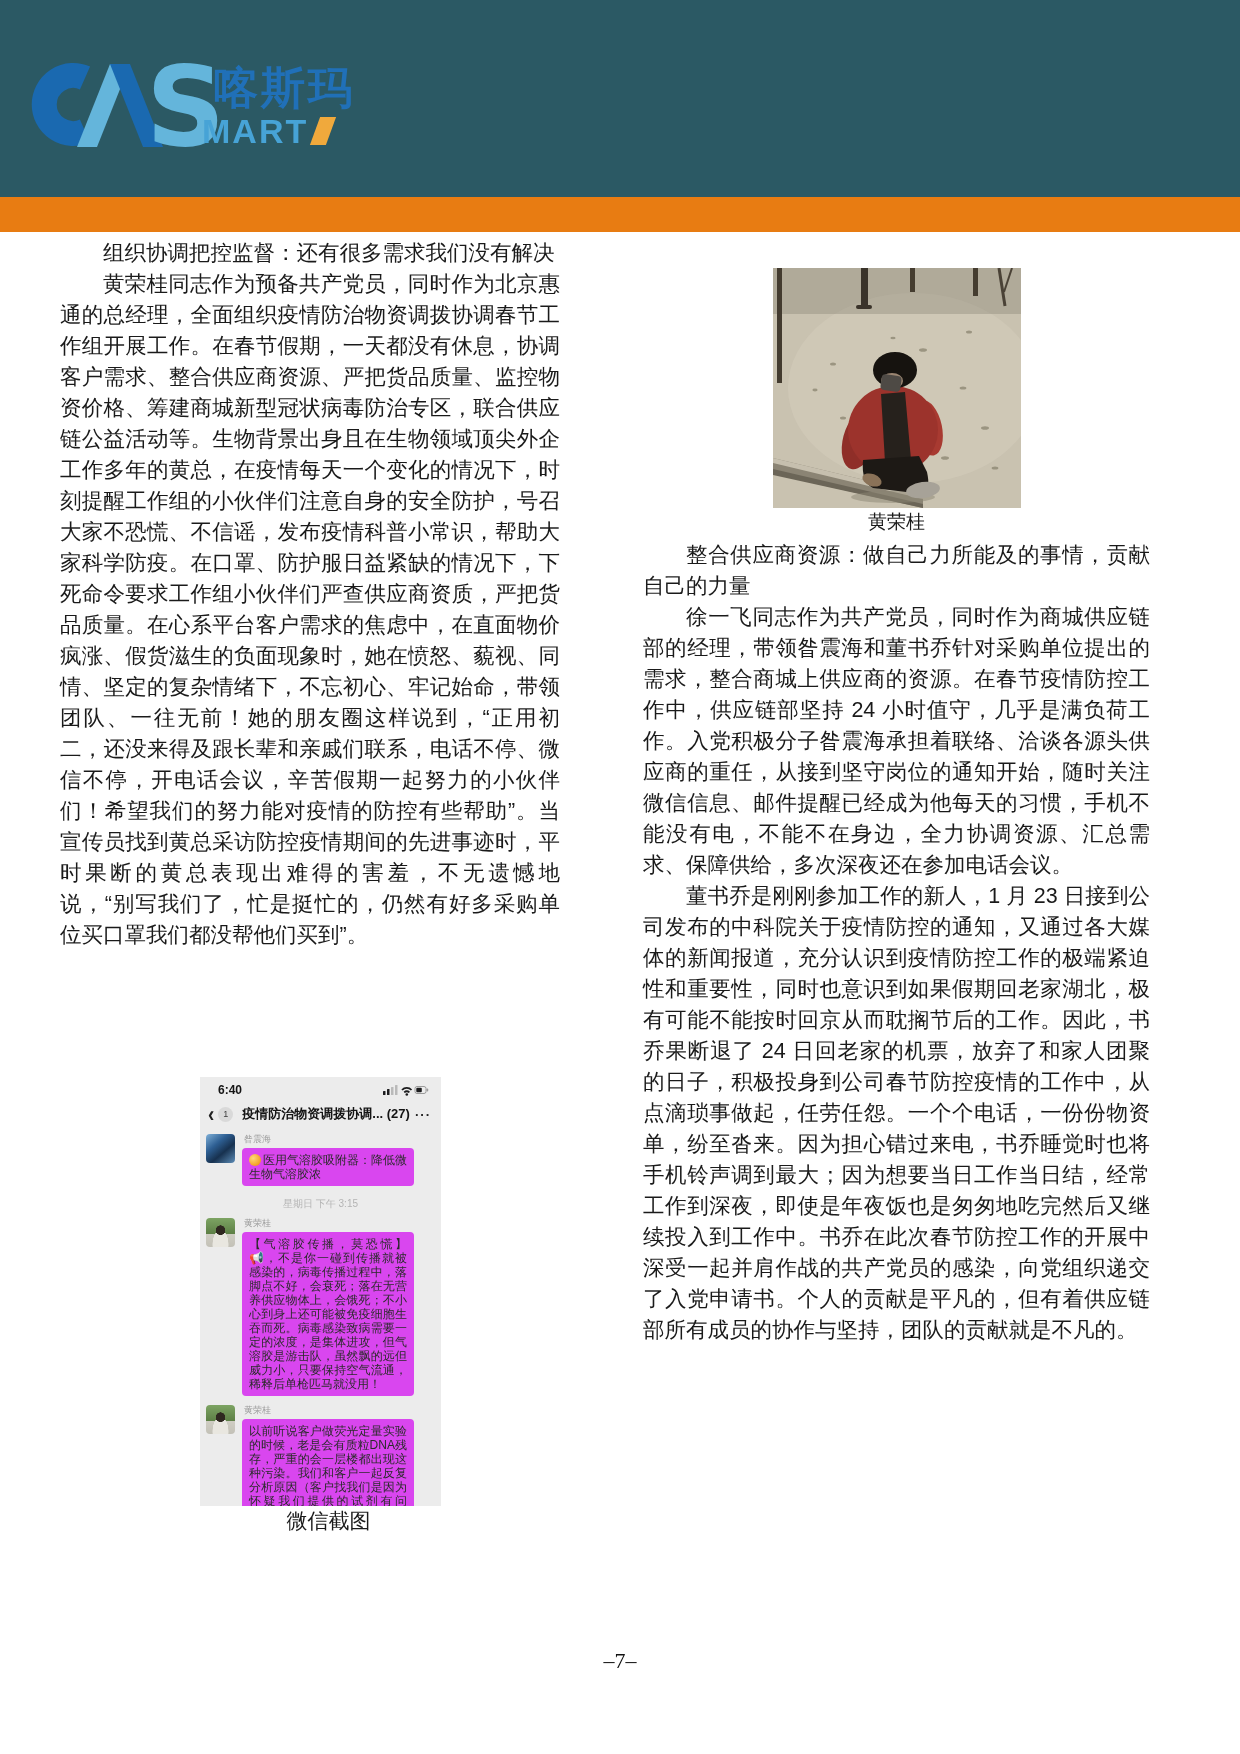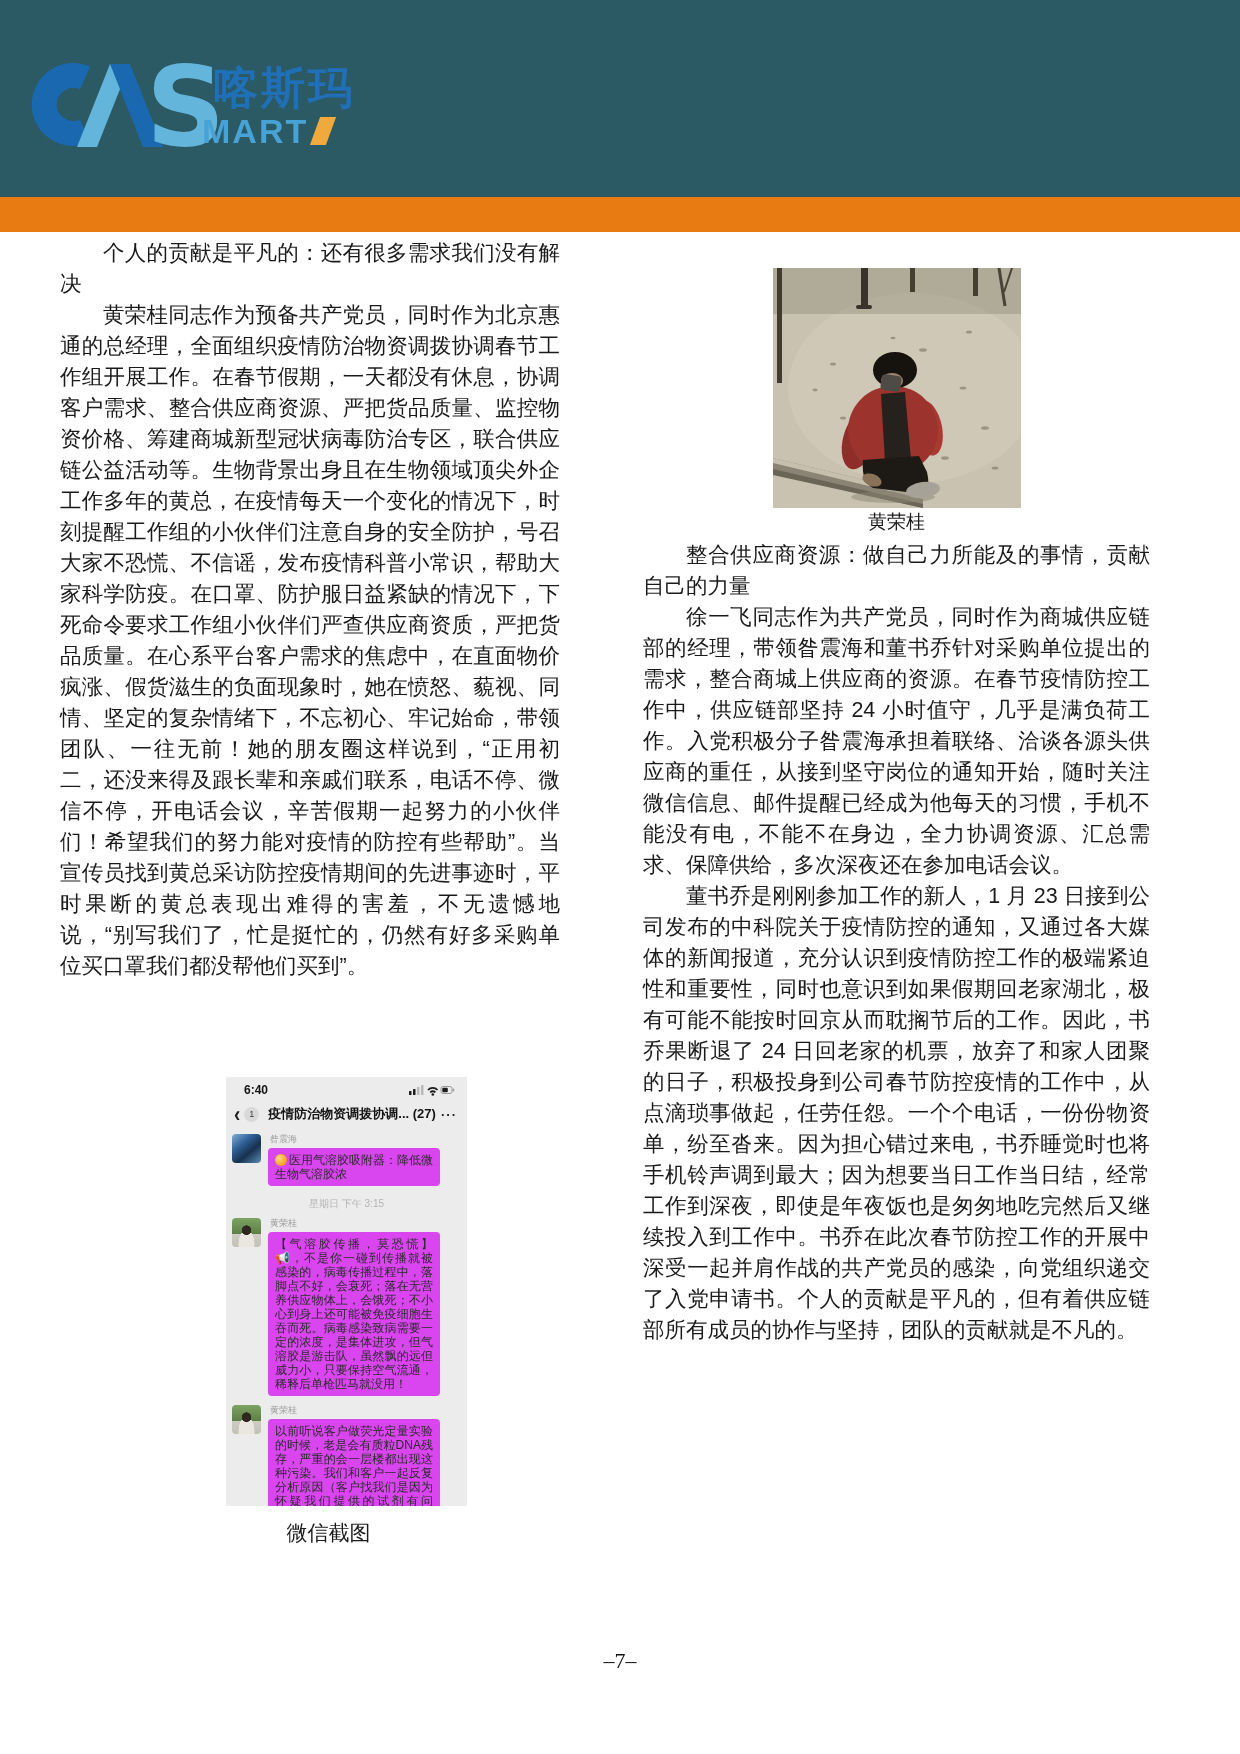--- a/index.html
+++ b/index.html
@@ -20,21 +20,21 @@
   .col{position:absolute;font-size:21.5px;line-height:31px;text-align:justify;word-break:break-all;}
   .col p{margin:0;text-indent:2em;}
   .col-left{left:60px;top:238px;width:500px;}
   .col-right{left:643px;top:268px;width:507px;}
 
   
   .photo{position:relative;width:248px;height:240px;margin:0 auto;overflow:hidden;}
   .photo-caption{text-align:center;font-size:19px;line-height:24px;margin:2px 0 6px 0;text-indent:0;}
 
   
-  .wechat{position:absolute;left:226px;top:1077px;width:241px;height:429px;background:#ECECEC;overflow:hidden;}
+  .wechat{position:absolute;left:200px;top:1077px;width:241px;height:429px;background:#ECECEC;overflow:hidden;}
   .wc-status{display:flex;justify-content:space-between;align-items:center;padding:6px 12px 0 18px;}
   .wc-time{font-size:12px;font-weight:bold;color:#141414;}
   .wc-nav{display:flex;align-items:center;padding:8px 10px 6px 8px;}
   .wc-back{font-size:19px;color:#222;line-height:15px;font-weight:bold;transform:scaleY(1.2);}
   .wc-badge{width:15px;height:15px;border-radius:50%;background:#d9d9d9;color:#3c3c3c;font-size:9px;
             display:flex;align-items:center;justify-content:center;margin-left:4px;flex:none;}
   .wc-title{font-size:13px;font-weight:bold;color:#141414;margin-left:9px;flex:1;
             white-space:nowrap;overflow:hidden;}
   .wc-more{font-size:13px;font-weight:bold;color:#222;letter-spacing:1px;}
   .wc-msg{display:flex;align-items:flex-start;padding:5px 8px 4px 6px;}
@@ -47,21 +47,21 @@
   .wc-msg-body{margin-left:7px;min-width:0;}
   .wc-sender{font-size:9px;color:#9b9b9b;line-height:11px;margin:0 0 3px 2px;}
   .wc-bubble{display:inline-block;background:#d946ef;border-radius:4px;padding:5px 7px;
              font-size:12px;line-height:14px;color:#2b2b2b;max-width:158px;
              text-align:justify;word-break:break-all;}
   .wc-timestamp{text-align:center;font-size:10px;color:#b4b4b4;margin:7px 0 2px 0;}
   .emoji-dot{display:inline-block;width:12px;height:12px;border-radius:50%;
              background:radial-gradient(circle at 35% 35%, #ffd97a, #f29c1d 75%);
              vertical-align:-2px;margin-right:2px;}
   .wc-caption{position:absolute;left:208px;top:1508px;width:241px;text-align:center;
-              font-size:21px;line-height:26px;margin-top:12px;}
+              font-size:21px;line-height:26px;}
 
   
   .pagenum{position:absolute;left:0;top:1648px;width:1240px;text-align:center;
            font-family:"Liberation Serif",serif;font-size:22px;color:#111;}
 </style>
 </head>
 <body>
 
 <div class="page">
 
@@ -74,21 +74,21 @@
     </svg>
     <div class="logo-cn">喀斯玛</div>
     <div class="logo-mart">
       <span class="mart-text">MART</span>
       <span class="mart-slash"></span>
     </div>
   </div>
   <div class="orange-bar"></div>
 
   <div class="col col-left">
-    <p>个人的贡献是平凡的：还有很多需求我们没有解决</p>
+    <p>组织协调把控监督：还有很多需求我们没有解决</p>
     <p>黄荣桂同志作为预备共产党员，同时作为北京惠通的总经理，全面组织疫情防治物资调拨协调春节工作组开展工作。在春节假期，一天都没有休息，协调客户需求、整合供应商资源、严把货品质量、监控物资价格、筹建商城新型冠状病毒防治专区，联合供应链公益活动等。生物背景出身且在生物领域顶尖外企工作多年的黄总，在疫情每天一个变化的情况下，时刻提醒工作组的小伙伴们注意自身的安全防护，号召大家不恐慌、不信谣，发布疫情科普小常识，帮助大家科学防疫。在口罩、防护服日益紧缺的情况下，下死命令要求工作组小伙伴们严查供应商资质，严把货品质量。在心系平台客户需求的焦虑中，在直面物价疯涨、假货滋生的负面现象时，她在愤怒、藐视、同情、坚定的复杂情绪下，不忘初心、牢记始命，带领团队、一往无前！她的朋友圈这样说到，“正用初二，还没来得及跟长辈和亲戚们联系，电话不停、微信不停，开电话会议，辛苦假期一起努力的小伙伴们！希望我们的努力能对疫情的防控有些帮助”。当宣传员找到黄总采访防控疫情期间的先进事迹时，平时果断的黄总表现出难得的害羞，不无遗憾地说，“别写我们了，忙是挺忙的，仍然有好多采购单位买口罩我们都没帮他们买到”。</p>
   </div>
 
   <div class="wechat">
     <div class="wc-status">
       <span class="wc-time">6:40</span>
       <svg width="46" height="12" viewBox="0 0 46 12">
         <g>
           <rect x="0" y="7" width="2.5" height="4" rx="0.5" fill="#1c1c1e"></rect>
           <rect x="4" y="5" width="2.5" height="6" rx="0.5" fill="#1c1c1e"></rect>

